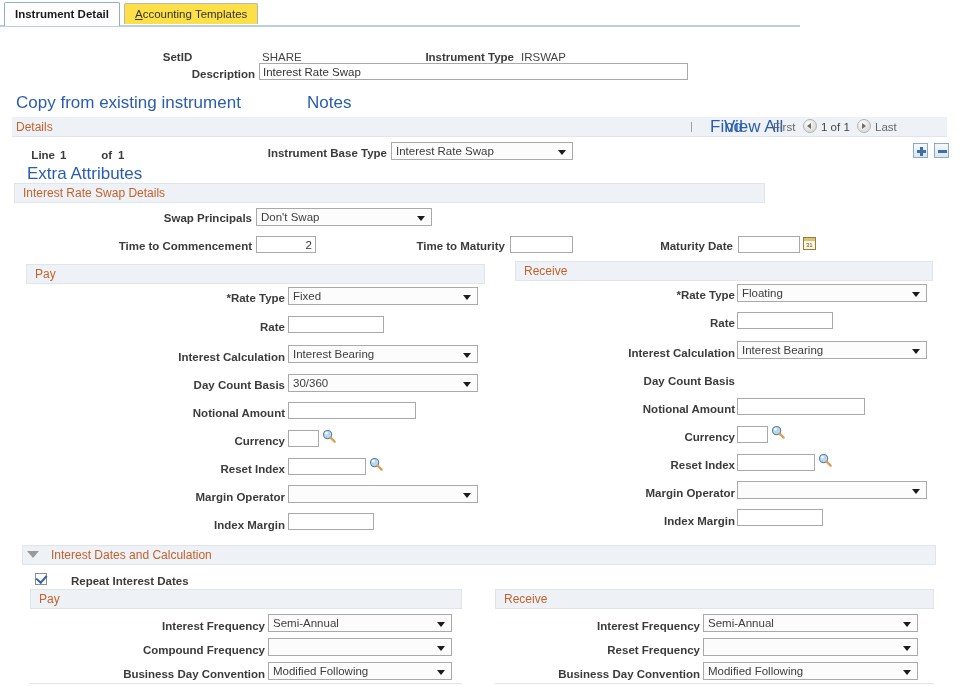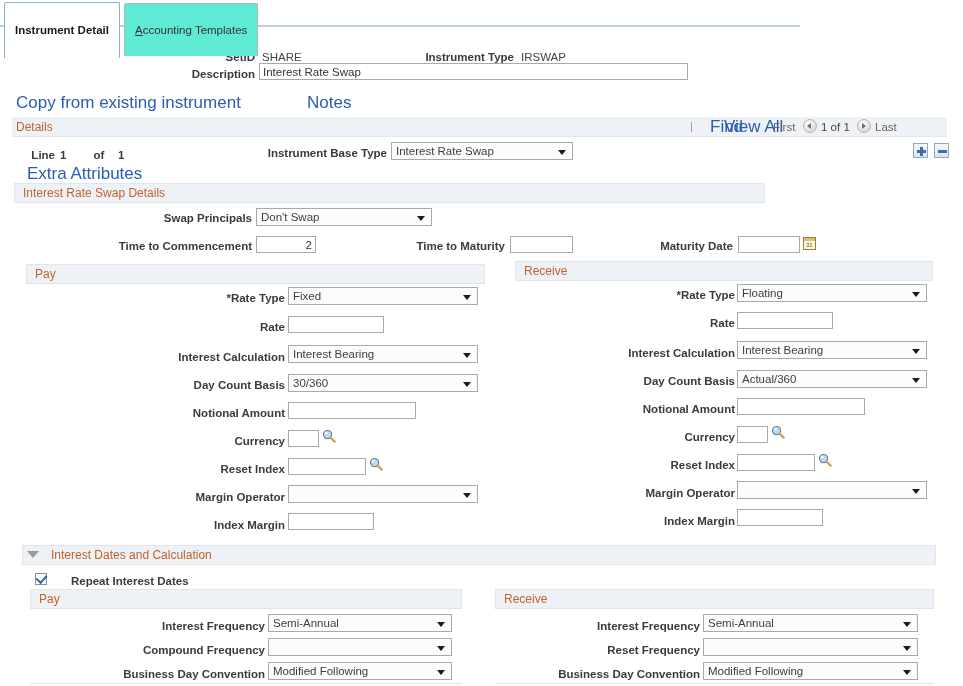--- a/index.html
+++ b/index.html
@@ -10,25 +10,25 @@
     -webkit-font-smoothing:antialiased;
   }
   .page{position:relative;width:963px;height:686px;}
 
   
   .tabbar{position:absolute;left:0;top:0;width:963px;height:27px;}
   .tabbar .baseline{position:absolute;left:0;top:25px;width:800px;height:2px;background:#b9cfe4;}
   .tab{
     position:absolute;top:3px;height:20px;line-height:20px;
     border:1px solid #9cb6cf;border-bottom:none;
-    font-size:11.5px;padding:16px 10px;white-space:nowrap;
+    font-size:11.5px;padding:0 10px;white-space:nowrap;
     border-radius:2px 2px 0 0;
   }
   .tab.active{left:4px;background:#ffffff;font-weight:bold;color:#1a1a1a;border-color:#8fb0cc;z-index:3;top:2px;height:23px;line-height:22px;}
-  .tab.inactive{left:124px;background:#5eead4;color:#333333;z-index:2;border-color:#b7b7b7;}
+  .tab.inactive{left:124px;background:#fde047;color:#333333;z-index:2;border-color:#b7b7b7;}
   .tab.inactive .acc{text-decoration:underline;}
 
   
   .lbl{
     position:absolute;font-weight:bold;color:#3b3b3b;font-size:11.5px;
     text-align:right;white-space:nowrap;line-height:14px;
   }
   .val{position:absolute;color:#444;font-size:11.5px;white-space:nowrap;line-height:14px;}
   .lnk{position:absolute;color:#2a5db0;font-size:17px;white-space:nowrap;cursor:pointer;line-height:14px;}
   .muted{color:#666;}
@@ -119,21 +119,21 @@
   <div class="tabbar">
     <div class="baseline"></div>
     <div class="tab active">
       <span>Instrument Detail</span>
     </div>
     <div class="tab inactive">
       <span class="acc">A</span><span>ccounting Templates</span>
     </div>
   </div>
 
-  <div class="lbl" style="left:100px;top:50px;width:155px;">SetID</div>
+  <div class="lbl" style="left:100px;top:50px;width:155px;text-align:center;">SetID</div>
   <div class="val" style="left:262px;top:50px;">SHARE</div>
 
   <div class="lbl" style="left:330px;top:50px;width:184px;">Instrument Type</div>
   <div class="val" style="left:521px;top:50px;">IRSWAP</div>
 
   <div class="lbl" style="left:100px;top:67px;width:155px;">Description</div>
   <input class="fld" style="left: 259px; top: 63px; width: 429px;" value="Interest Rate Swap">
 
   <div class="lnk" style="left:16px;top:96px;">Copy from existing instrument</div>
   <div class="lnk" style="left:307px;top:96px;">Notes</div>
@@ -150,21 +150,21 @@
       <span class="tri"></span>
     </div>
   <div class="val" style="left:821px;top:120px;">1 of 1</div>
   <div class="navarrow next" style="left:857px;top:119px;">
       <span class="tri"></span>
     </div>
   <div class="val muted" style="left:875px;top:120px;">Last</div>
 
   <div class="lbl" style="left:10px;top:148px;width:45px;">Line</div>
   <div class="lbl" style="left:60px;top:148px;width:14px;text-align:left;">1</div>
-  <div class="lbl" style="left:86px;top:148px;width:26px;text-align:center;">of</div>
+  <div class="lbl" style="left:86px;top:148px;width:26px;">of</div>
   <div class="lbl" style="left:118px;top:148px;width:14px;text-align:left;">1</div>
   <div class="lnk" style="left:27px;top:167px;">Extra Attributes</div>
 
   <div class="lbl" style="left:175px;top:146px;width:212px;">Instrument Base Type</div>
   <div class="sel" style="left:391px;top:142px;width:182px;">
     <span class="txt">Interest Rate Swap</span>
     <span class="arr"></span>
   </div>
 
   <div class="pm" style="left:913px;top:143px;">
@@ -268,24 +268,20 @@
   <div class="lbl" style="left:580px;top:316px;width:155px;">Rate</div>
   <input class="fld" style="left: 737px; top: 312px; width: 96px;" value="">
 
   <div class="lbl" style="left:570px;top:346px;width:165px;">Interest Calculation</div>
   <div class="sel" style="left:737px;top:341px;width:190px;">
     <span class="txt">Interest Bearing</span>
     <span class="arr"></span>
   </div>
 
   <div class="lbl" style="left:580px;top:374px;width:155px;">Day Count Basis</div>
-  <div class="sel" style="left:737px;top:370px;width:190px;">
-    <span class="txt">Actual/360</span>
-    <span class="arr"></span>
-  </div>
 
   <div class="lbl" style="left:580px;top:402px;width:155px;">Notional Amount</div>
   <input class="fld" style="left: 737px; top: 398px; width: 128px;" value="">
 
   <div class="lbl" style="left:580px;top:430px;width:155px;">Currency</div>
   <input class="fld" style="left: 737px; top: 426px; width: 31px;" value="">
   <span class="lens" style="left:771px;top:425px;">
     <svg width="14" height="14" viewBox="0 0 14 14">
       <circle cx="5.6" cy="5.6" r="4.1" fill="#b9d8f0" stroke="#5a7fa3" stroke-width="1.1"></circle>
       <circle cx="4.4" cy="4.2" r="1.4" fill="#ffffff" opacity="0.85"></circle>

